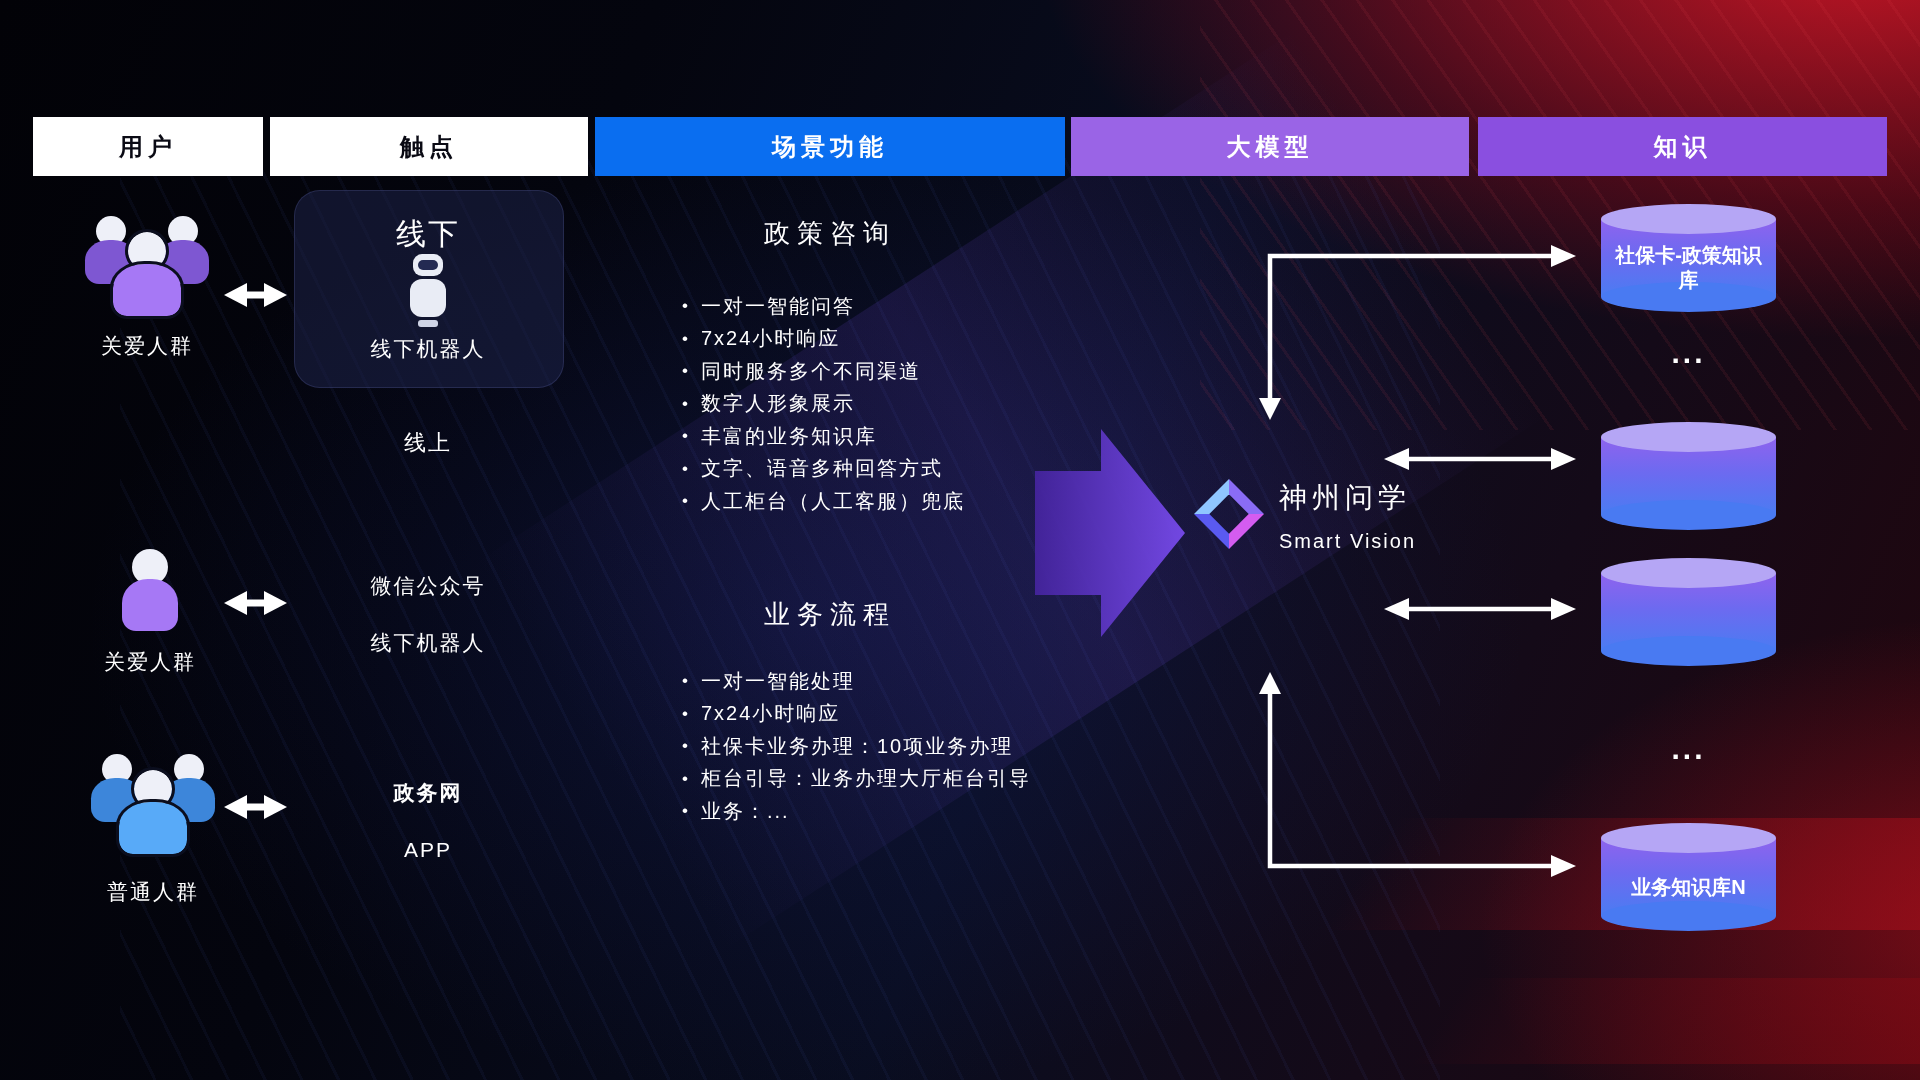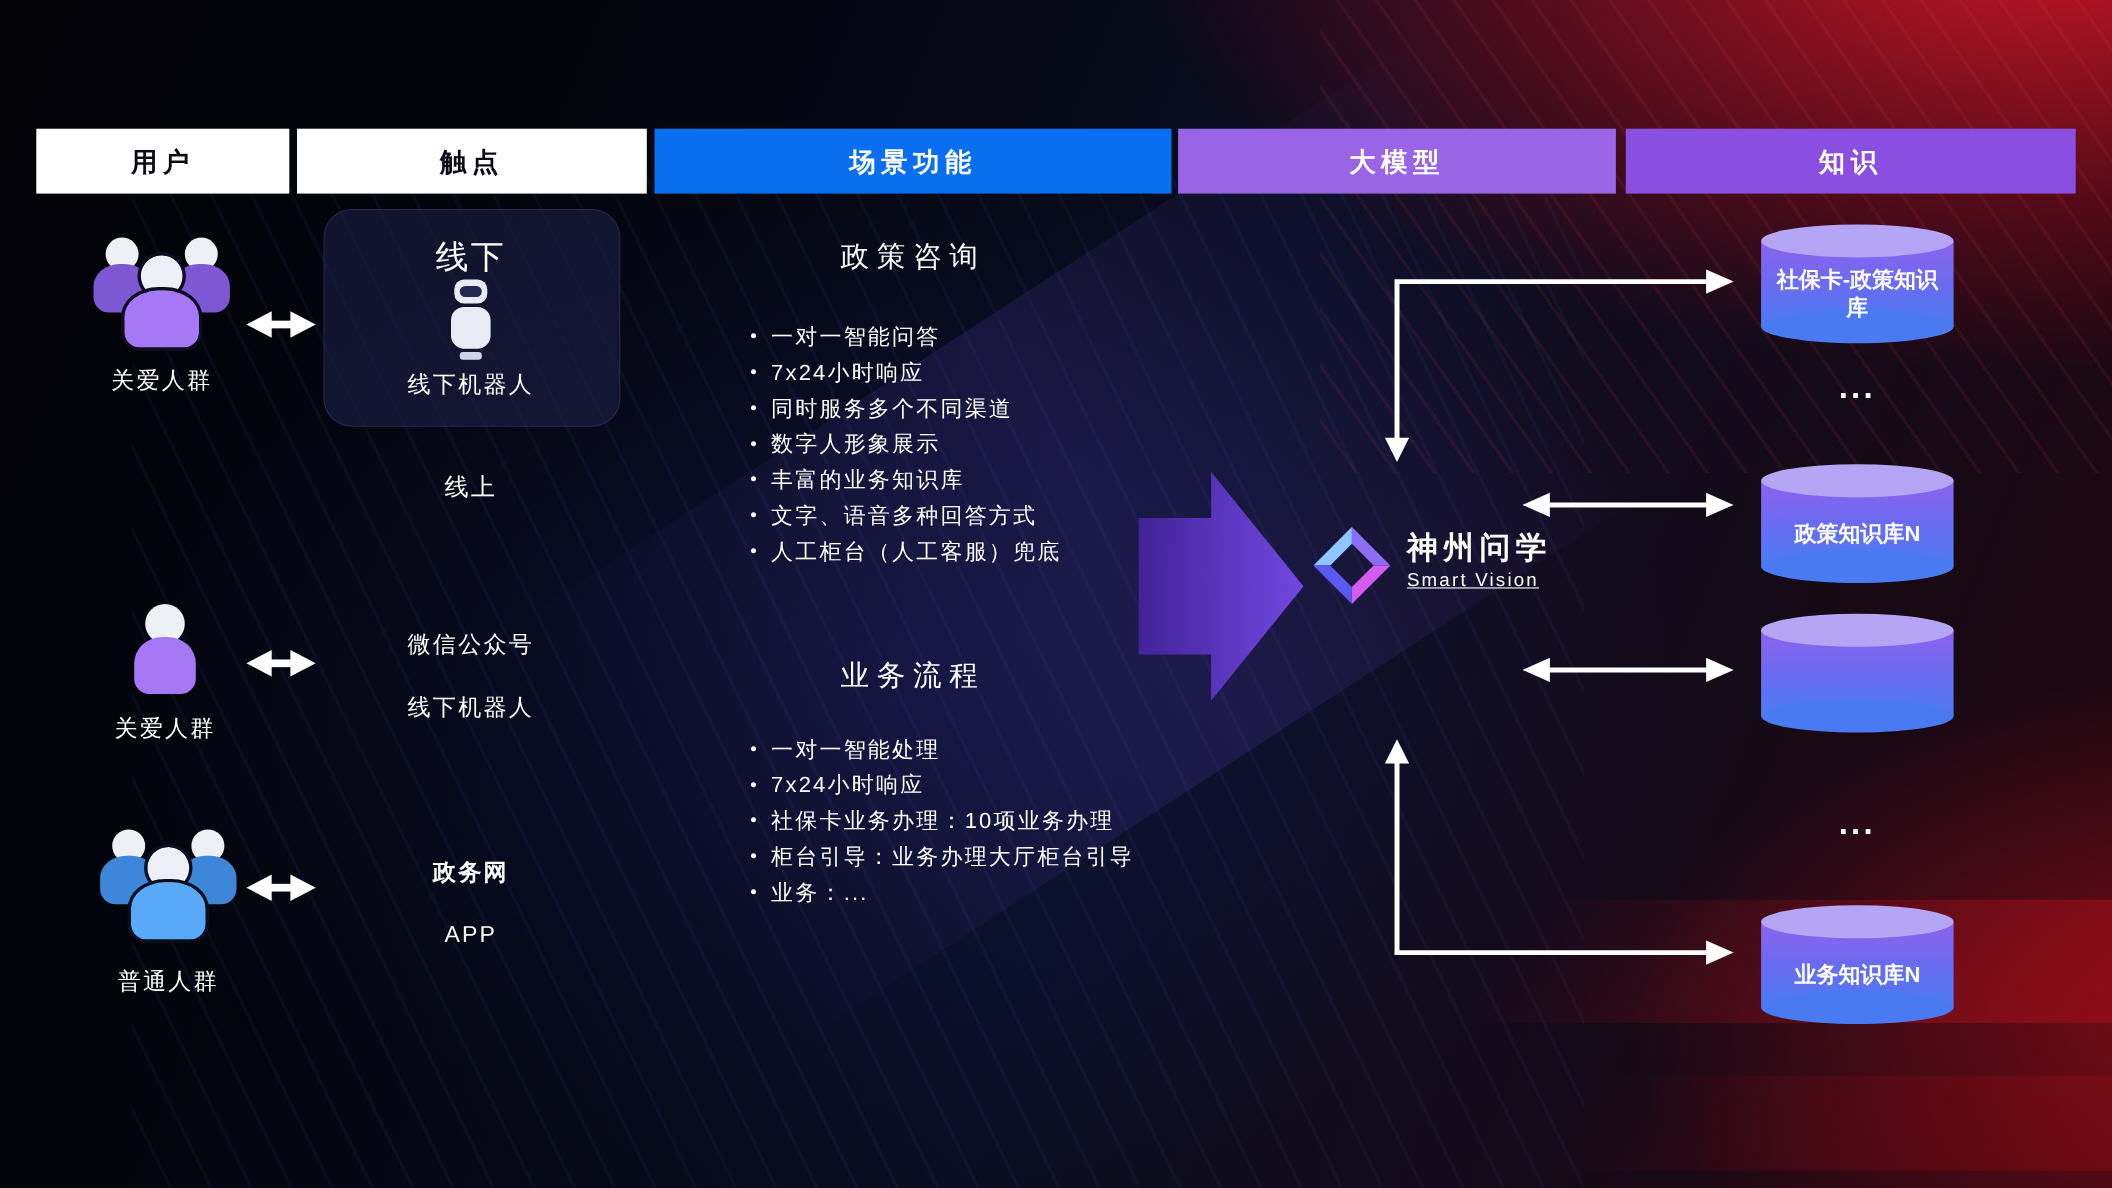--- a/index.html
+++ b/index.html
@@ -52,22 +52,22 @@
   .r-body{width:36px;height:38px;background:#e9ecf5;border-radius:12px;margin-top:3px;}
   .r-base{width:20px;height:7px;background:#cfd4e6;border-radius:3px;margin-top:3px;}
   
   .scene-title{position:absolute;left:595px;width:470px;text-align:center;font-size:26px;letter-spacing:7px;}
   .bullets{position:absolute;left:682px;font-size:20px;letter-spacing:2px;}
   .bullets .b{height:32.5px;display:flex;align-items:center;white-space:nowrap;}
   .bullets .b::before{content:"•";margin-right:11px;font-size:17px;}
   
   .big-arrow{position:absolute;left:1035px;top:429px;}
   .brand{position:absolute;left:1194px;top:479px;display:flex;align-items:flex-start;gap:15px;}
-  .brand-name{font-size:28px;font-weight:bold;letter-spacing:5px;}
-  .brand-sub{font-size:17px;letter-spacing:2px;margin-top:1px;text-decoration:underline;}
+  .brand-name{font-size:28px;font-weight:normal;letter-spacing:5px;}
+  .brand-sub{font-size:20px;letter-spacing:2px;margin-top:13px;}
   
   .cyl{position:absolute;left:1601px;width:175px;height:108px;}
   .cyl .top{position:absolute;left:0;right:0;top:0;height:30px;border-radius:50%;background:#b5a6f5;z-index:2;}
   .cyl .bodyp{position:absolute;left:0;right:0;top:15px;bottom:15px;
     background:linear-gradient(180deg,#8f63ee 0%,#6d6af0 45%,#4a7cf2 100%);}
   .cyl .bot{position:absolute;left:0;right:0;bottom:0;height:30px;border-radius:50%;background:#497af2;}
   .cyl .lbl{position:absolute;left:5px;right:5px;top:28px;bottom:8px;z-index:3;
     display:flex;align-items:center;justify-content:center;text-align:center;font-size:20px;line-height:25px;font-weight:bold;}
   .kdots{position:absolute;left:1601px;width:175px;text-align:center;font-size:30px;font-weight:bold;letter-spacing:3px;}
   .arrows{position:absolute;left:0;top:0;pointer-events:none;}
@@ -195,21 +195,20 @@
     <div class="top"></div>
       <div class="bodyp"></div>
       <div class="bot"></div>
     <div class="lbl">社保卡-政策知识库</div>
   </div>
   <div class="kdots" style="top:336px;">...</div>
   <div class="cyl" style="top:422px;">
     <div class="top"></div>
       <div class="bodyp"></div>
       <div class="bot"></div>
-    <div class="lbl">政策知识库N</div>
   </div>
   <div class="cyl" style="top:558px;">
     <div class="top"></div>
       <div class="bodyp"></div>
       <div class="bot"></div>
   </div>
   <div class="kdots" style="top:732px;">...</div>
   <div class="cyl" style="top:823px;">
     <div class="top"></div>
       <div class="bodyp"></div>

